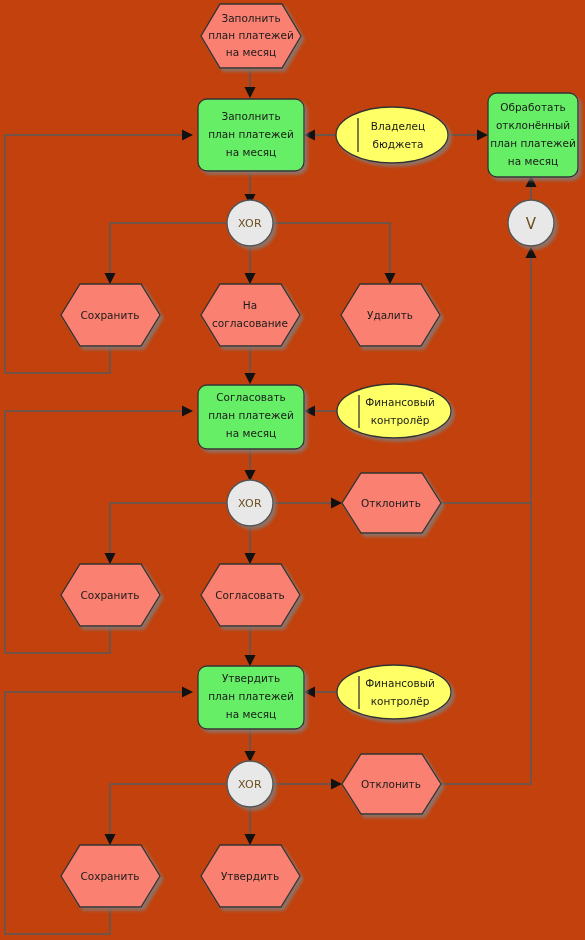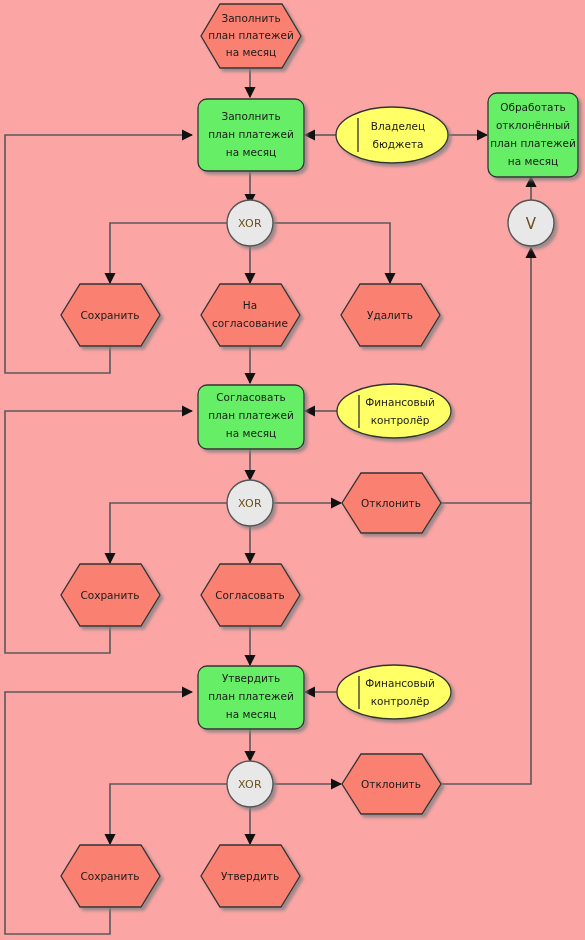--- a/index.html
+++ b/index.html
@@ -1,17 +1,17 @@
 <!DOCTYPE html>
 <html><head>
 <meta charset="utf-8">
 <style>
   html,body{margin:0;padding:0;background:#ffffff;}
   body{font-family:"DejaVu Sans","Liberation Sans",sans-serif;}
-  #canvas{position:relative;width:585px;height:940px;overflow:hidden;background:#fca5a5;}
+  #canvas{position:relative;width:585px;height:940px;overflow:hidden;background:#c2410c;}
   svg#diagram{position:absolute;left:0;top:0;width:585px;height:940px;}
   .nodelabel{font-family:"DejaVu Sans","Liberation Sans",sans-serif;font-size:10.5px;fill:#1a1a1a;text-anchor:middle;dominant-baseline:middle;}
   .conlabel{font-family:"DejaVu Sans","Liberation Sans",sans-serif;font-size:11px;fill:#6b4f1d;text-anchor:middle;dominant-baseline:middle;letter-spacing:.3px;}
   .conlabel.or{font-size:15px;}
   .edge{stroke:#595959;stroke-width:1.6px;fill:none;}
   .shape-event{fill:#fa8072;stroke:#333333;stroke-width:1.3px;}
   .shape-func{fill:#66ee66;stroke:#333333;stroke-width:1.3px;}
   .shape-org{fill:#ffff66;stroke:#333333;stroke-width:1.3px;}
   .shape-con{fill:#e8e8e8;stroke:#555555;stroke-width:1.4px;}
   .orgbar{stroke:#333333;stroke-width:1.3px;}

